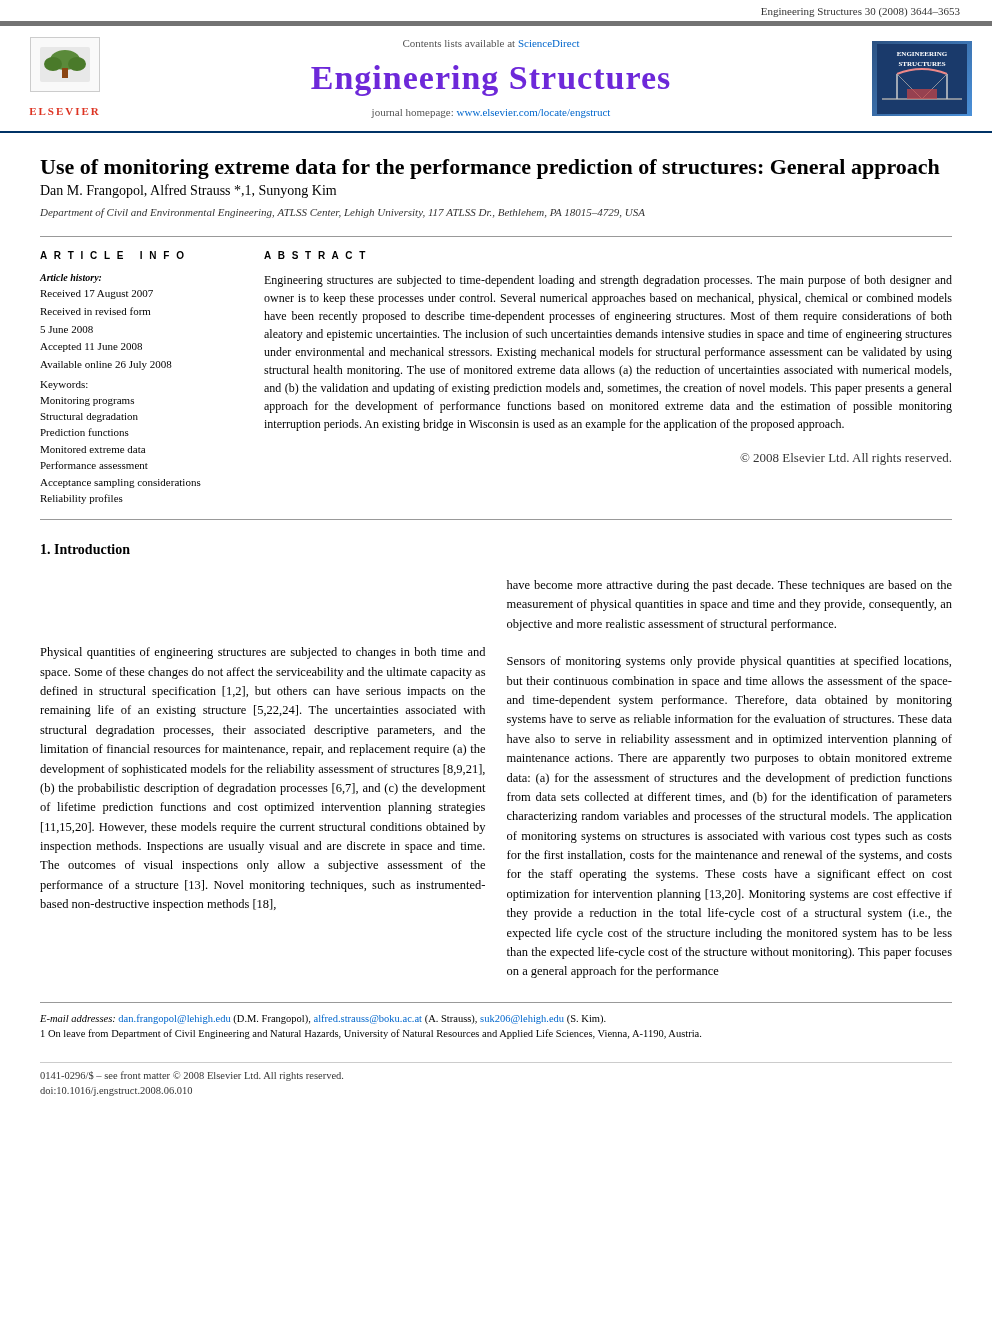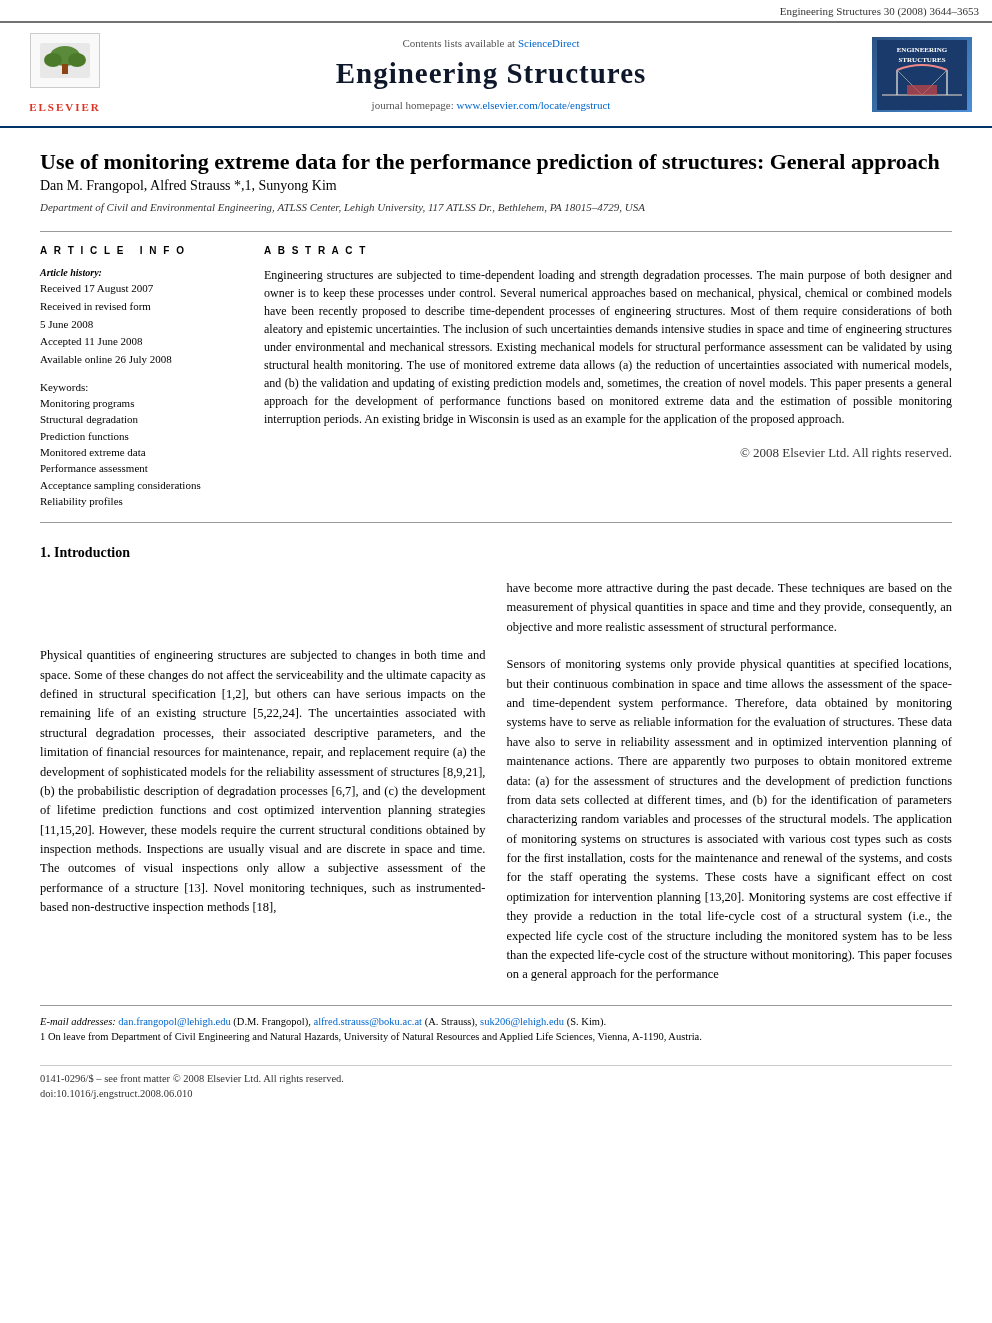--- a/index.html
+++ b/index.html
@@ -9,22 +9,22 @@
       color: #000;
       width: 992px;
       min-height: 1323px;
       font-size: 13px;
       line-height: 1.4;
     }
     .top-bar {
       text-align: right;
       font-size: 11px;
       color: #333;
-      padding: 4px 13px 2px 20px;
-      border-bottom: 2px solid #737373;
+      padding: 4px 32px 2px 20px;
+      border-bottom: 5px solid #737373;
     }
     .journal-header {
       display: flex;
       align-items: center;
       justify-content: space-between;
       padding: 10px 20px;
       border-bottom: 2px solid #003366;
     }
     .journal-header-center {
       text-align: center;
@@ -33,23 +33,23 @@
     .journal-header-center .available {
       font-size: 11px;
       color: #555;
       margin-bottom: 2px;
     }
     .journal-header-center .available a {
       color: #0066cc;
       text-decoration: none;
     }
     .journal-title-big {
-      font-size: 29px;
-      font-weight: bold;
-      color: #0f172a;
+      font-size: 34px;
+      font-weight: bold;
+      color: #6d28d9;
       letter-spacing: 1px;
       margin-bottom: 4px;
     }
     .journal-homepage {
       font-size: 11px;
       color: #555;
     }
     .journal-homepage a {
       color: #0066cc;
       text-decoration: none;
@@ -130,21 +130,21 @@
     .section-label {
       font-size: 10px;
       letter-spacing: 2px;
       font-weight: bold;
       color: #000;
       margin-bottom: 8px;
       font-family: Arial, sans-serif;
     }
     .article-info-block {
       font-size: 11px;
-      margin-bottom: 12px;
+      margin-bottom: 4px;
     }
     .article-info-block .label {
       font-style: italic;
       font-weight: bold;
       font-size: 10px;
     }
     .keywords-block {
       font-size: 11px;
     }
     .keywords-block .kw-item {

